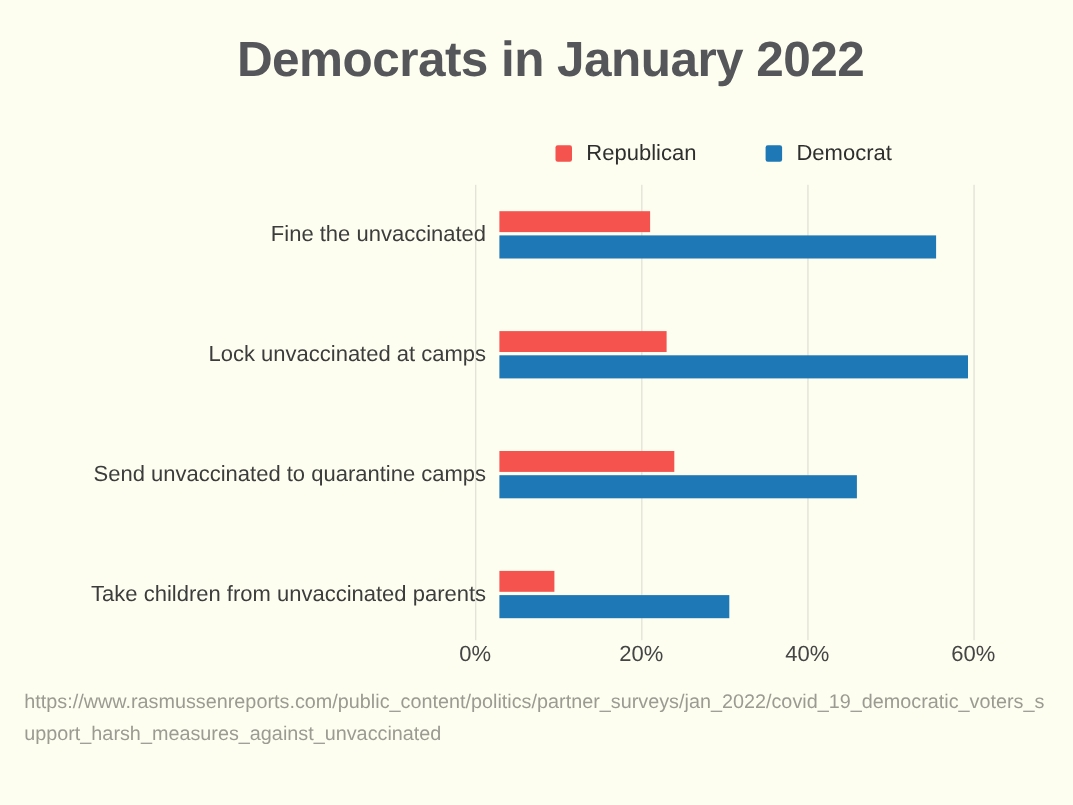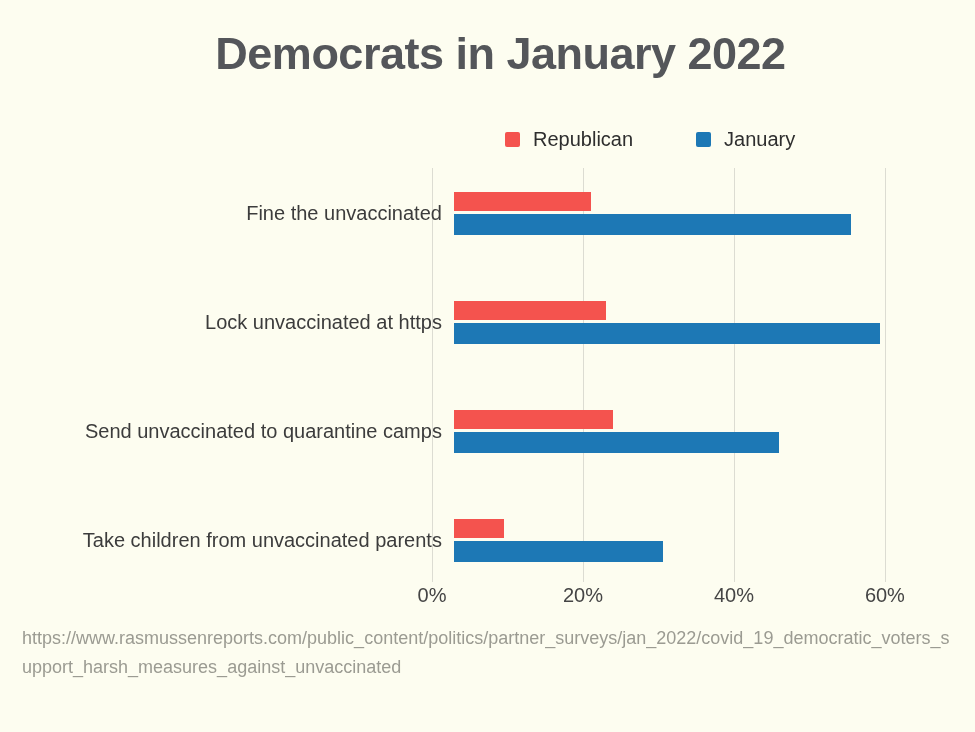--- a/index.html
+++ b/index.html
@@ -75,41 +75,41 @@
 
 <div class="chart-title">Democrats in January 2022</div>
 
 <div class="legend">
   <div class="legend-item">
     <span class="legend-swatch" style="background: rgb(244, 83, 78);"></span>
     <span class="legend-label">Republican</span>
   </div>
   <div class="legend-item">
     <span class="legend-swatch" style="background: rgb(29, 120, 181);"></span>
-    <span class="legend-label">January</span>
+    <span class="legend-label">Democrat</span>
   </div>
 </div>
 
 <div class="plot">
   <div class="gridline" style="left: 0%;"></div>
   <div class="gridline" style="left: 29.7177%;"></div>
   <div class="gridline" style="left: 59.4354%;"></div>
   <div class="gridline" style="left: 89.153%;"></div>
 </div>
 
 <div class="rows">
   <div class="row">
     <div class="row-label">Fine the unvaccinated</div>
     <div class="bars">
       <div class="bar rep" style="width: 28.2318%; background: rgb(244, 83, 78);"></div>
       <div class="bar dem" style="width: 81.7236%; background: rgb(29, 120, 181);"></div>
     </div>
   </div>
   <div class="row">
-    <div class="row-label">Lock unvaccinated at https</div>
+    <div class="row-label">Lock unvaccinated at camps</div>
     <div class="bars">
       <div class="bar rep" style="width: 31.2036%; background: rgb(244, 83, 78);"></div>
       <div class="bar dem" style="width: 87.6672%; background: rgb(29, 120, 181);"></div>
     </div>
   </div>
   <div class="row">
     <div class="row-label">Send unvaccinated to quarantine camps</div>
     <div class="bars">
       <div class="bar rep" style="width: 32.6895%; background: rgb(244, 83, 78);"></div>
       <div class="bar dem" style="width: 66.8648%; background: rgb(29, 120, 181);"></div>

